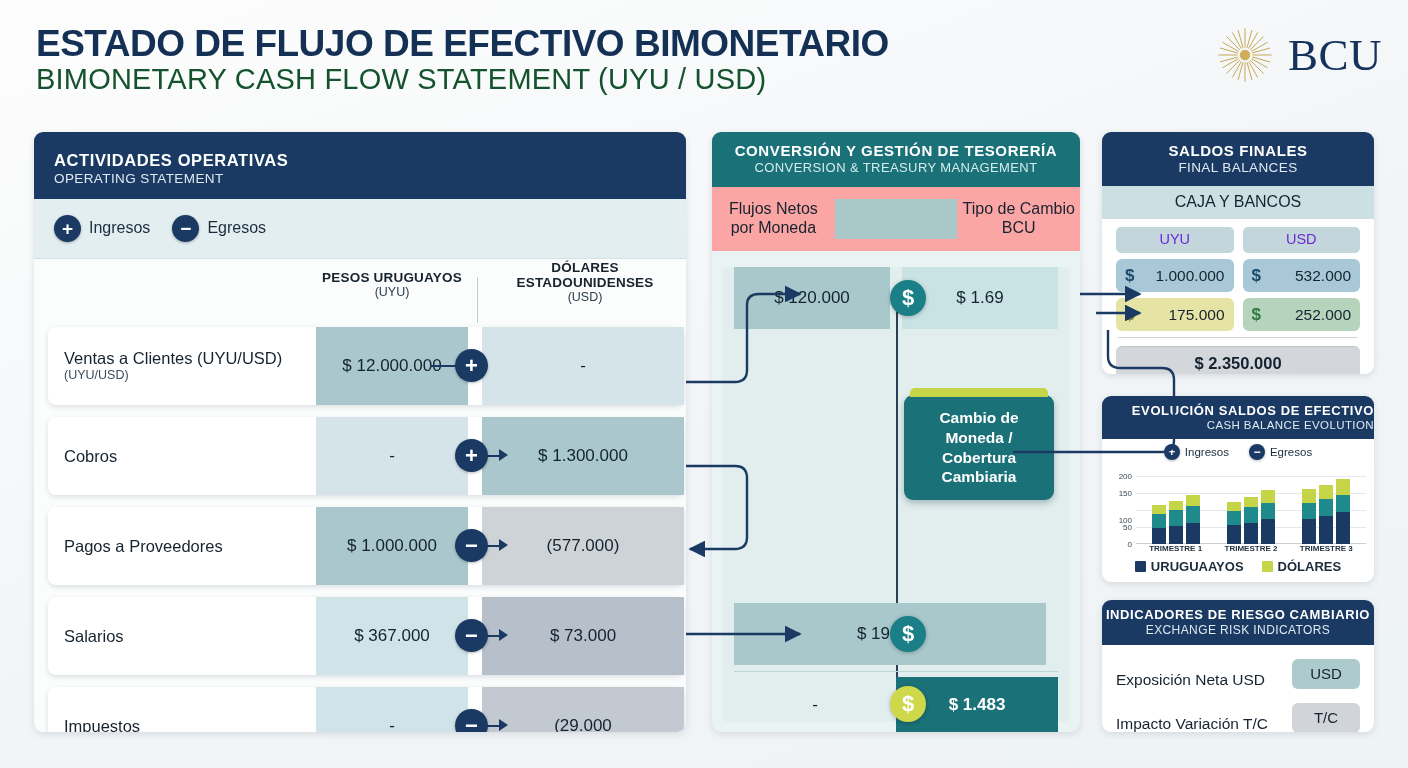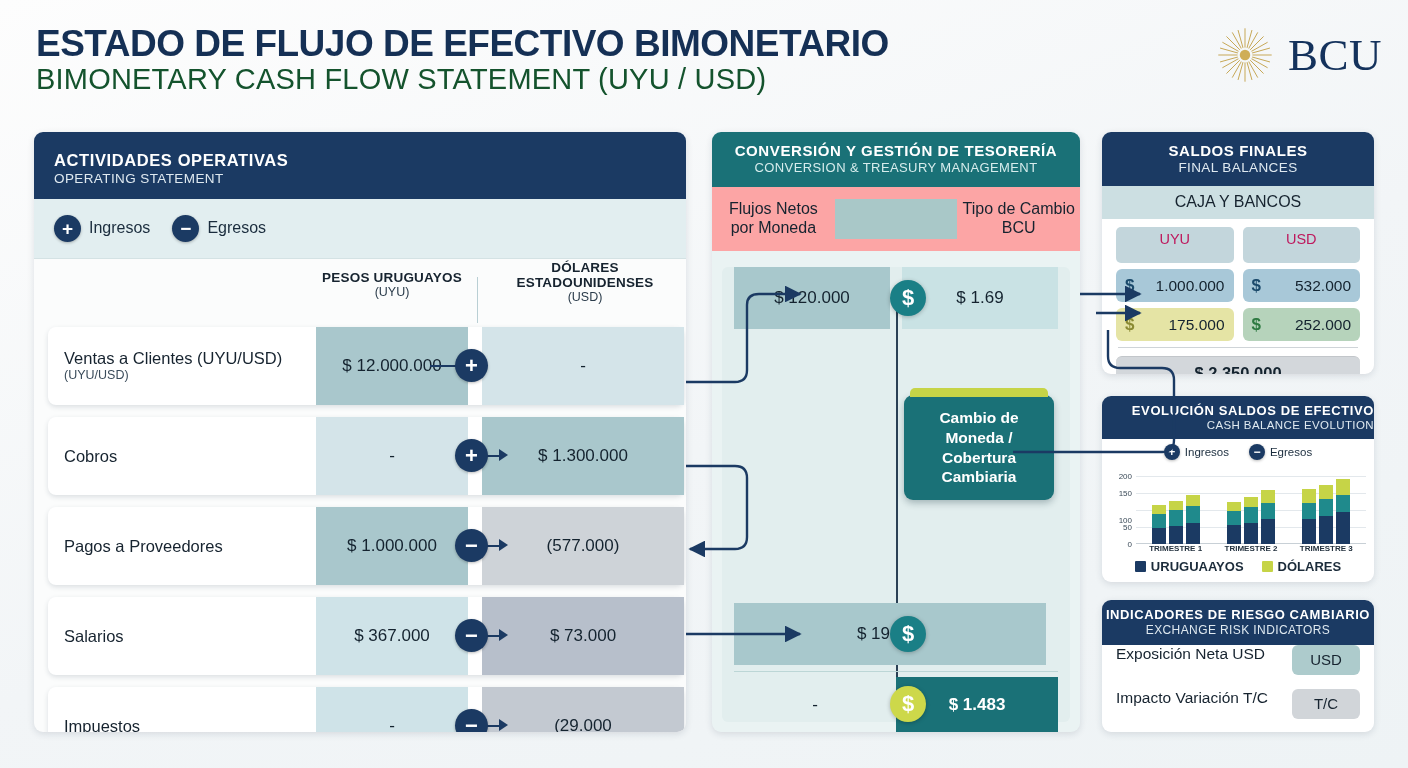--- a/index.html
+++ b/index.html
@@ -120,21 +120,21 @@
 
   
   #bal-panel { left: 1102px; top: 132px; width: 272px; height: 242px; }
   #bal-head { background: #1b3a63; text-align: center; padding: 10px 0 10px 0; }
   #bal-head .h1 { font-size: 15px; }
   #bal-head .h2 { font-size: 13.5px; }
   .bal-sub { background: #ccdfe2; text-align: center; font-size: 16px; color: #16232f; padding: 7px 0 8px; }
   .bal-grid { padding: 8px 14px 10px; }
   .bal-rowline { display: flex; gap: 9px; margin-bottom: 6px; }
   .bal-colhead { flex: 1; background: #c3d6dc; text-align: center; font-size: 14.5px;
-                 color: #be185d; padding: 4px 0 16px; border-radius: 5px; }
+                 color: #6d28d9; padding: 4px 0 6px; border-radius: 5px; }
   .bal-cell { flex: 1; border-radius: 6px; height: 33px; display: flex; align-items: center;
               padding: 0 9px; font-size: 15.5px; color: #14232f; }
   .bal-cell .sym { font-weight: bold; font-size: 17px; margin-right: 6px; }
   .bal-cell .amt { flex: 1; text-align: right; }
   .bal-total { background: #d3d7db; border-radius: 6px; height: 33px; display: flex;
                align-items: center; justify-content: center; font-size: 16.5px;
                font-weight: bold; color: #14232f; margin-top: 8px;
                border-top: 1px solid #c2c6ca; }
   .bal-sep { height: 1px; background: #cfd4d8; margin: 4px 2px 0; }
 
@@ -160,21 +160,21 @@
   .axisline { position: absolute; left: 28px; right: 2px; bottom: 12px; height: 1px; background: #c8d0d6; }
   .chart-legend-bot { display: flex; justify-content: center; gap: 18px; padding-top: 3px; }
   .cl-item { display: flex; align-items: center; gap: 5px; }
   .cl-swatch { width: 11px; height: 11px; border-radius: 1px; }
   .cl-text { font-size: 13px; font-weight: bold; color: #1b2b3a; }
 
   #risk-panel { left: 1102px; top: 600px; width: 272px; height: 132px; }
   #risk-head { background: #1b3a63; text-align: center; padding: 7px 0 8px; }
   #risk-head .h1 { font-size: 13px; }
   #risk-head .h2 { font-size: 12px; }
-  .risk-row { display: flex; align-items: flex-start; padding: 0 14px; height: 44px; }
+  .risk-row { display: flex; align-items: flex-end; padding: 0 14px; height: 44px; }
   .risk-label { flex: 1; font-size: 15.5px; color: #16232f; }
   .risk-tag { width: 68px; height: 30px; border-radius: 6px; display: flex;
               align-items: center; justify-content: center; font-size: 15px; color: #16232f; }
 
   
   #connectors { position: absolute; left: 0; top: 0; width: 1408px; height: 768px;
                 pointer-events: none; }
 </style>
 </head>
 <body>

